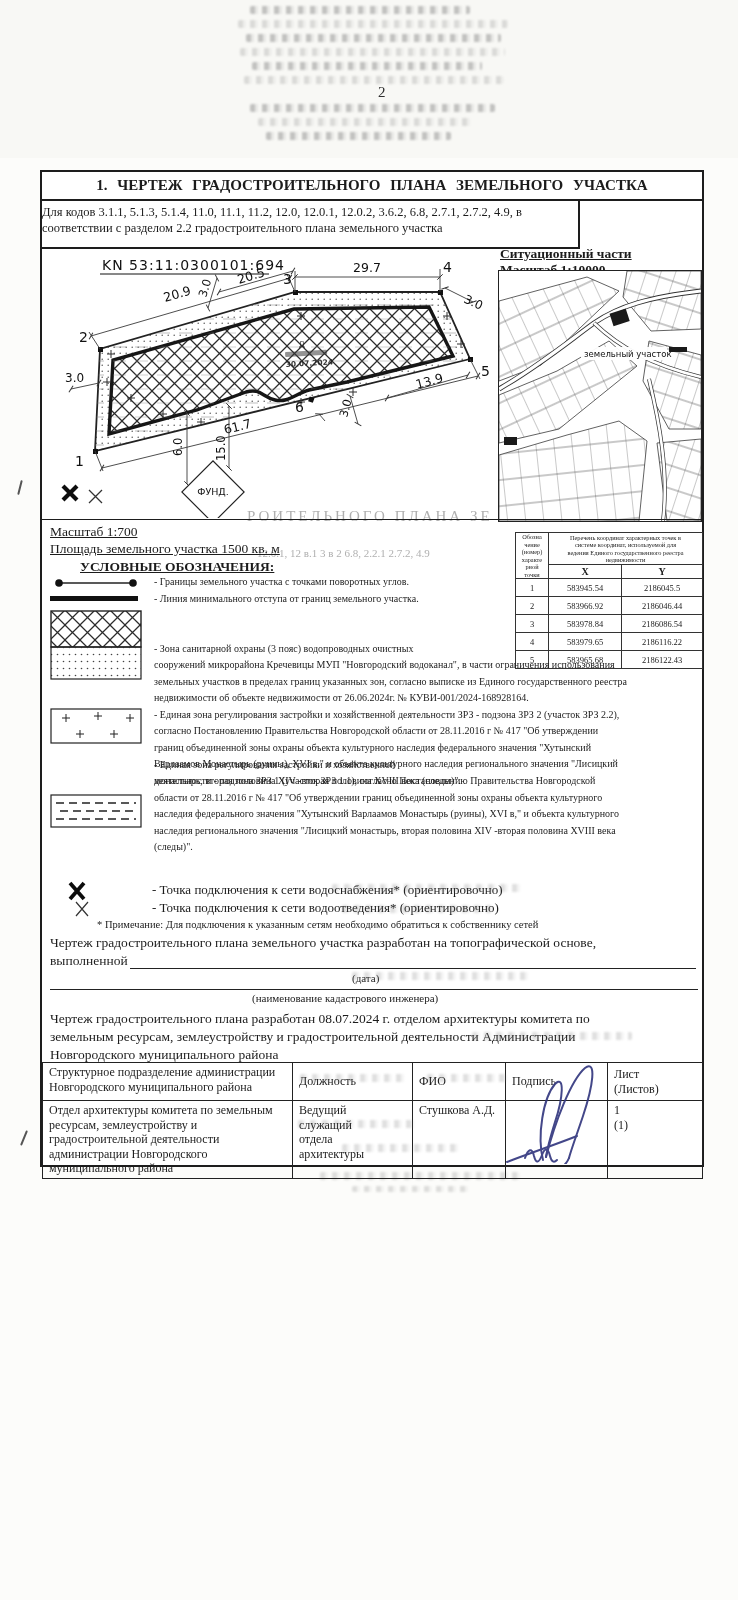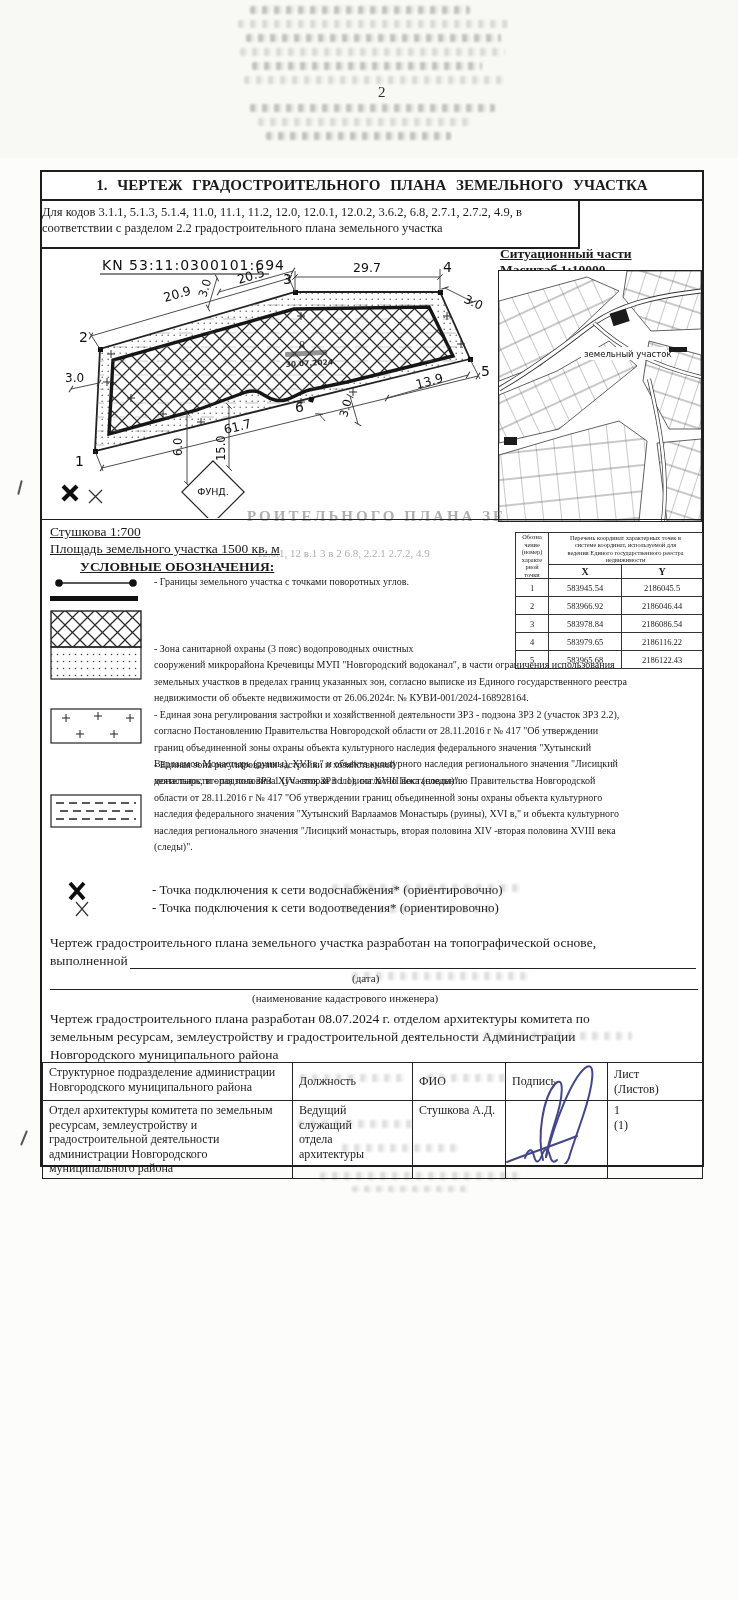--- a/index.html
+++ b/index.html
@@ -223,26 +223,26 @@
 
         <rect x="112" y="40" width="17" height="13" fill="#1a1a1a" transform="rotate(-18 120 46)"></rect>
         <rect x="5" y="166" width="13" height="8" fill="#1a1a1a"></rect>
         <rect x="170" y="76" width="18" height="5" fill="#1a1a1a"></rect>
 
         <rect x="82" y="76" width="86" height="13" fill="#fff" opacity="0.95"></rect>
         <text x="85" y="86" font-size="8.5" fill="#111" font-family="Liberation Serif,serif">земельный участок</text>
       </svg>
     </div>
 
-    <div class="abs bleed" style="left:205px;top:336px;font-size:15px;font-weight:bold;letter-spacing:3px">РОИТЕЛЬНОГО ПЛАНА ЗЕ</div>
+    <div class="abs bleed" style="left:205px;top:336px;font-size:15px;font-weight:normal;letter-spacing:3px">РОИТЕЛЬНОГО ПЛАНА ЗЕ</div>
     <div class="abs bleed" style="left:215px;top:375px;font-size:11px">12.0.1, 12 в.1 3 в 2 6.8, 2.2.1 2.7.2, 4.9</div>
 
     <div class="abs divider"></div>
 
-    <div class="abs scale700"><span class="u">Стушкова 1:700</span></div>
+    <div class="abs scale700"><span class="u">Масштаб 1:700</span></div>
     <div class="abs area"><span class="u">Площадь земельного участка 1500 кв. м</span></div>
     <div class="abs leg-title"><span class="u">УСЛОВНЫЕ ОБОЗНАЧЕНИЯ:</span></div>
 
     <table id="btable" class="abs" style="left:473px;top:360px;width:188px" id2="coords">
     </table>
     <table id="coords" class="abs">
       <tbody>
           <tr>
         <td class="pt pre" rowspan="2">Обозна
 чение
@@ -292,20 +292,21 @@
           <line x1="8" y1="7" x2="84" y2="7" stroke="#222" stroke-width="1.6"></line>
         <circle cx="9" cy="7" r="3.8" fill="#111"></circle>
           <circle cx="83" cy="7" r="3.8" fill="#111"></circle>
         </svg>
     </div>
     <div class="abs leg-text pre" style="left:112px;top:402px">- Границы земельного участка с точками поворотных углов.</div>
 
     <div class="abs leg-icon" style="top:424px">
       <div style="width:88px;height:5px;background:#111"></div>
     </div>
+    <div class="abs leg-text pre" style="left:112px;top:419px">- Линия минимального отступа от границ земельного участка.</div>
 
     <div class="abs leg-icon" style="top:438px">
       <svg width="92" height="38">
           <rect x="1" y="1" width="90" height="36" fill="url(#hatch14)" stroke="#222" stroke-width="1.4"></rect>
         </svg>
     </div>
 
     <div class="abs leg-icon" style="top:474px">
       <svg width="92" height="34">
           <rect x="1" y="1" width="90" height="32" fill="url(#ldots)" stroke="#222" stroke-width="1.2"></rect>
@@ -352,20 +353,21 @@
 (следы)".</div>
 
     <svg class="abs" style="left:24px;top:708px" width="24" height="22">
       <path d="M4,3 L18,19 M18,3 L4,19" stroke="#0d0d0d" stroke-width="3.8"></path>
       </svg>
     <div class="abs sym-txt" style="left:110px;top:710px">- Точка подключения к сети водоснабжения* (ориентировочно)</div>
     <svg class="abs" style="left:30px;top:727px" width="20" height="20">
       <path d="M4,3 L16,17 M16,3 L4,17" stroke="#333" stroke-width="1.2"></path>
       </svg>
     <div class="abs sym-txt" style="left:110px;top:728px">- Точка подключения к сети водоотведения* (ориентировочно)</div>
+    <div class="abs small-note" style="left:55px;top:747px">* Примечание: Для подключения к указанным сетям необходимо обратиться к собственнику сетей</div>
 
     <div class="abs body-txt" style="left:8px;top:762px">Чертеж градостроительного плана земельного участка разработан на топографической основе,</div>
     <div class="abs body-txt" style="left:8px;top:780px">выполненной</div>
     <div class="abs rule" style="left:88px;top:796px;width:566px"></div>
     <div class="abs cap" style="left:310px;top:800px">(дата)</div>
     <div class="abs rule" style="left:8px;top:817px;width:648px"></div>
     <div class="abs cap" style="left:210px;top:820px">(наименование кадастрового инженера)</div>
 
     <div class="abs body-txt pre" style="left:8px;top:838px">Чертеж градостроительного плана разработан 08.07.2024 г. отделом архитектуры комитета по
 земельным ресурсам, землеустройству и градостроительной деятельности Администрации

